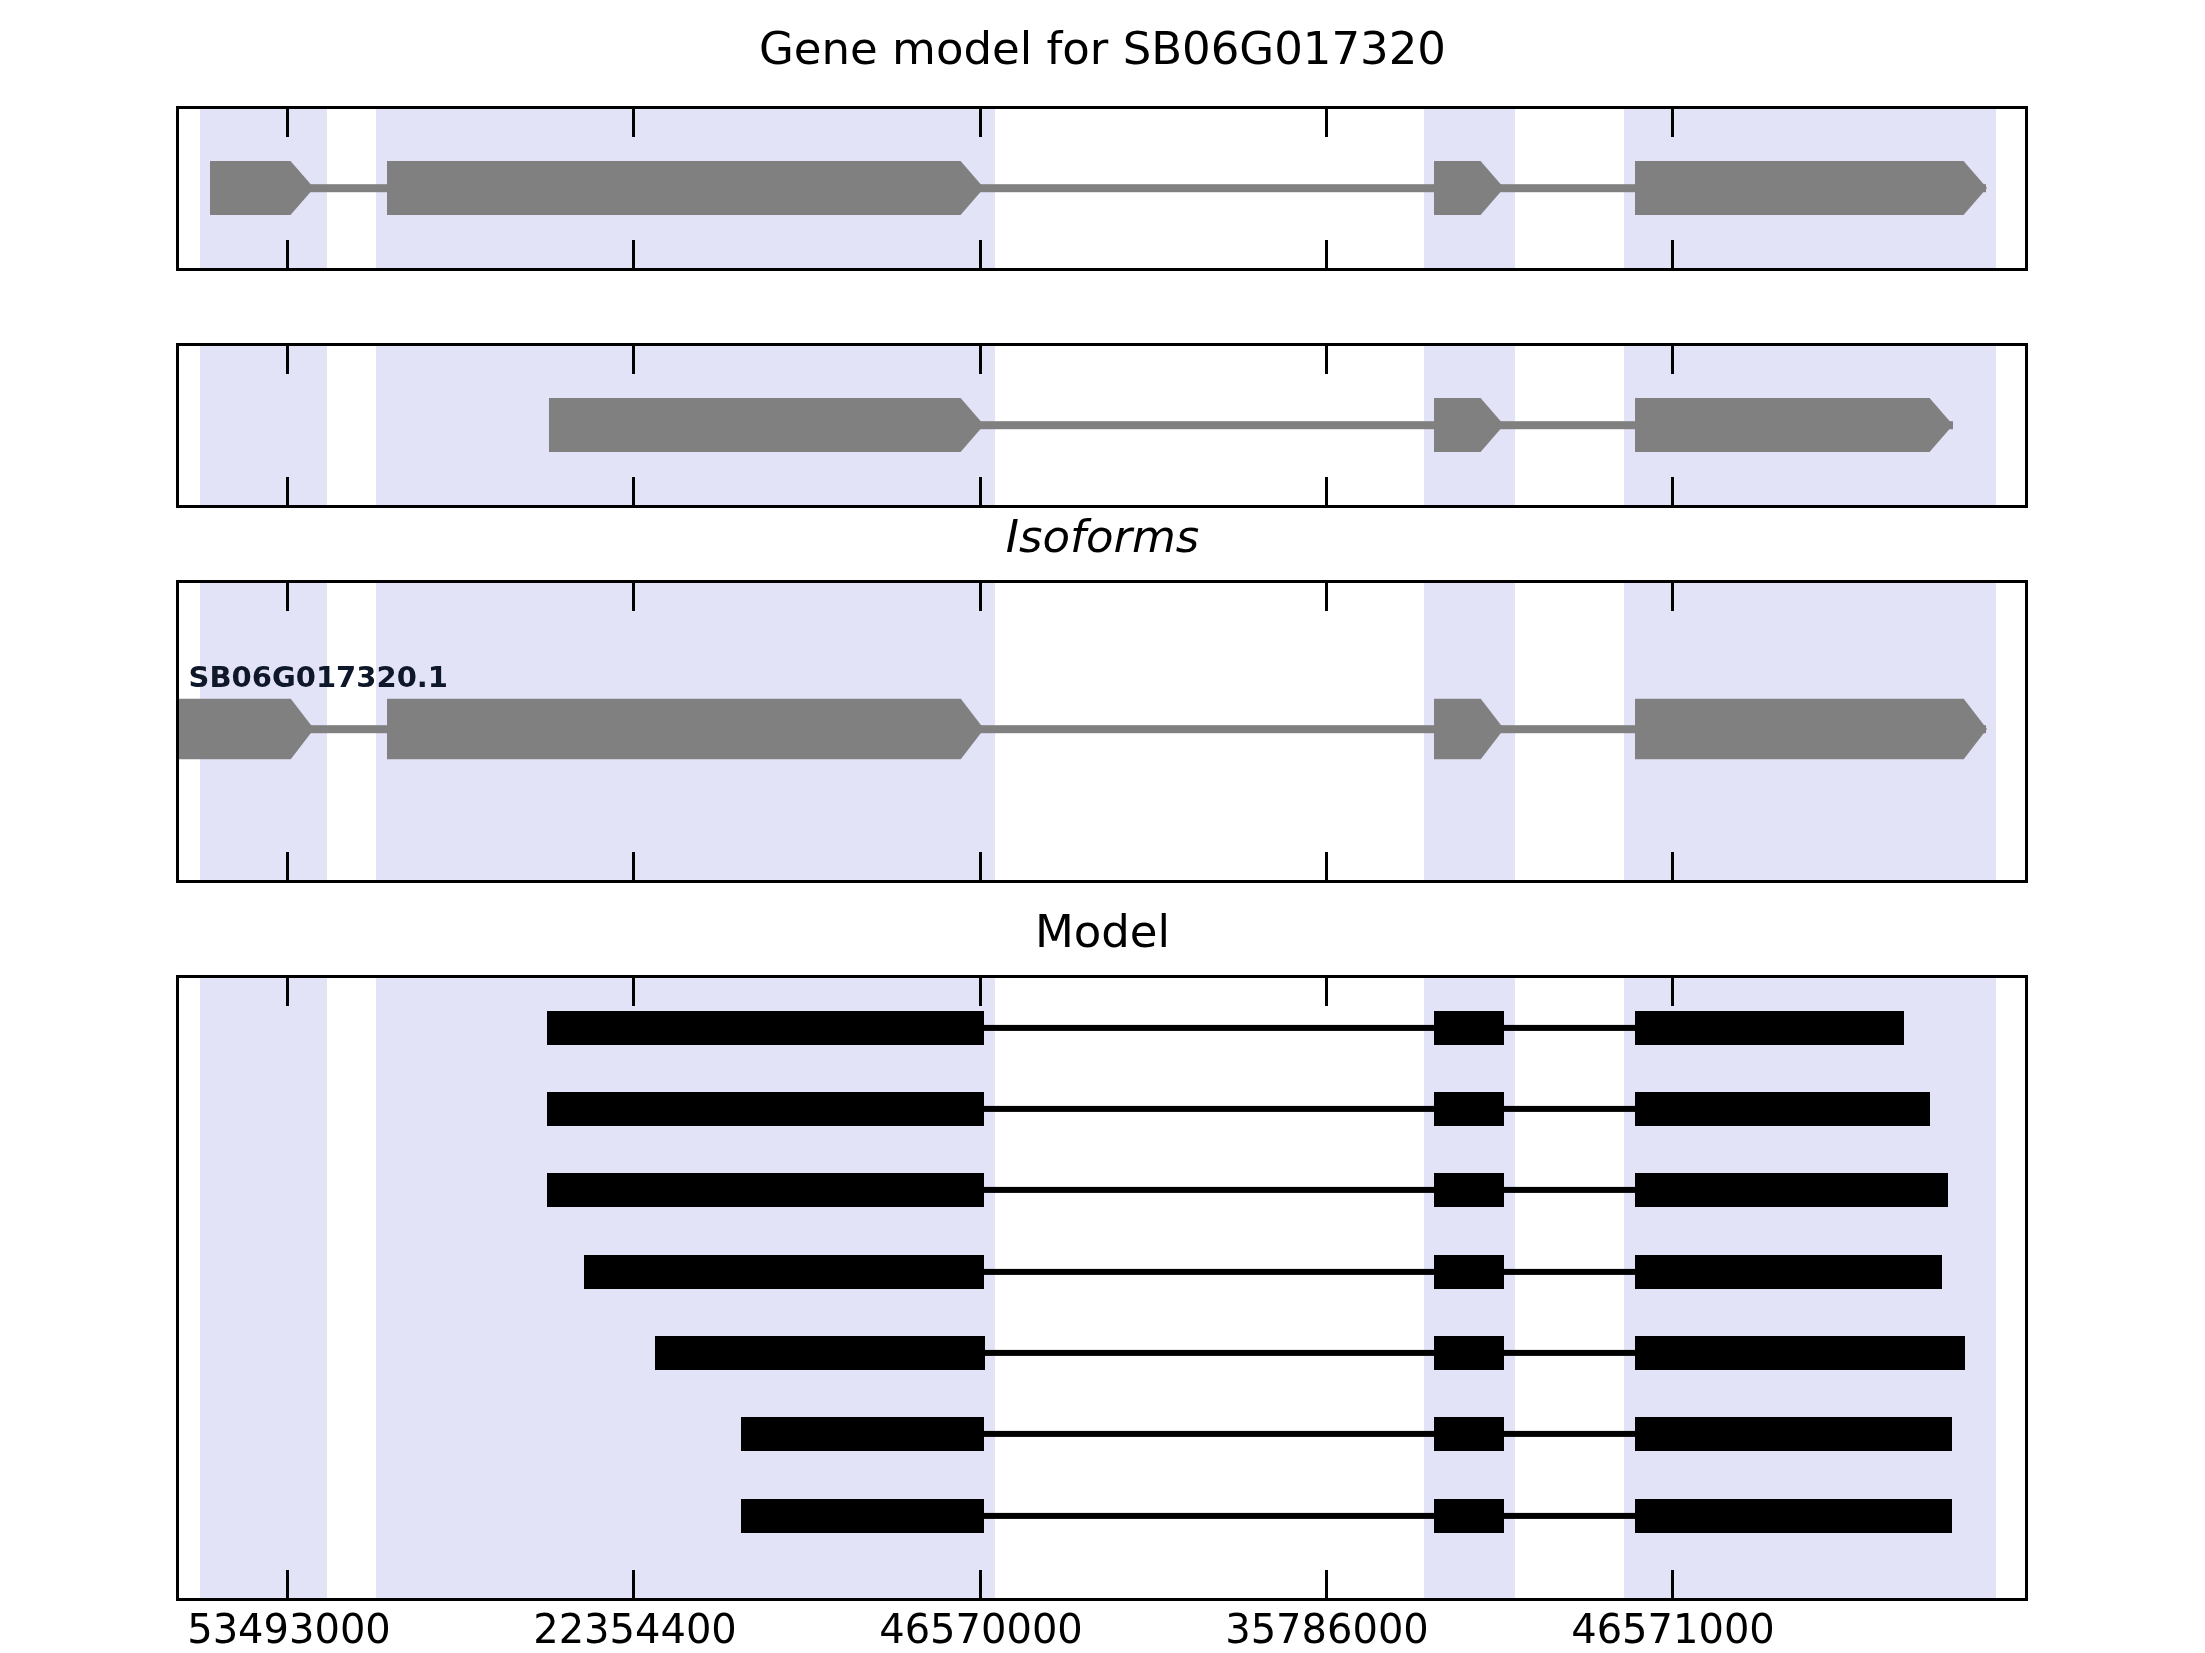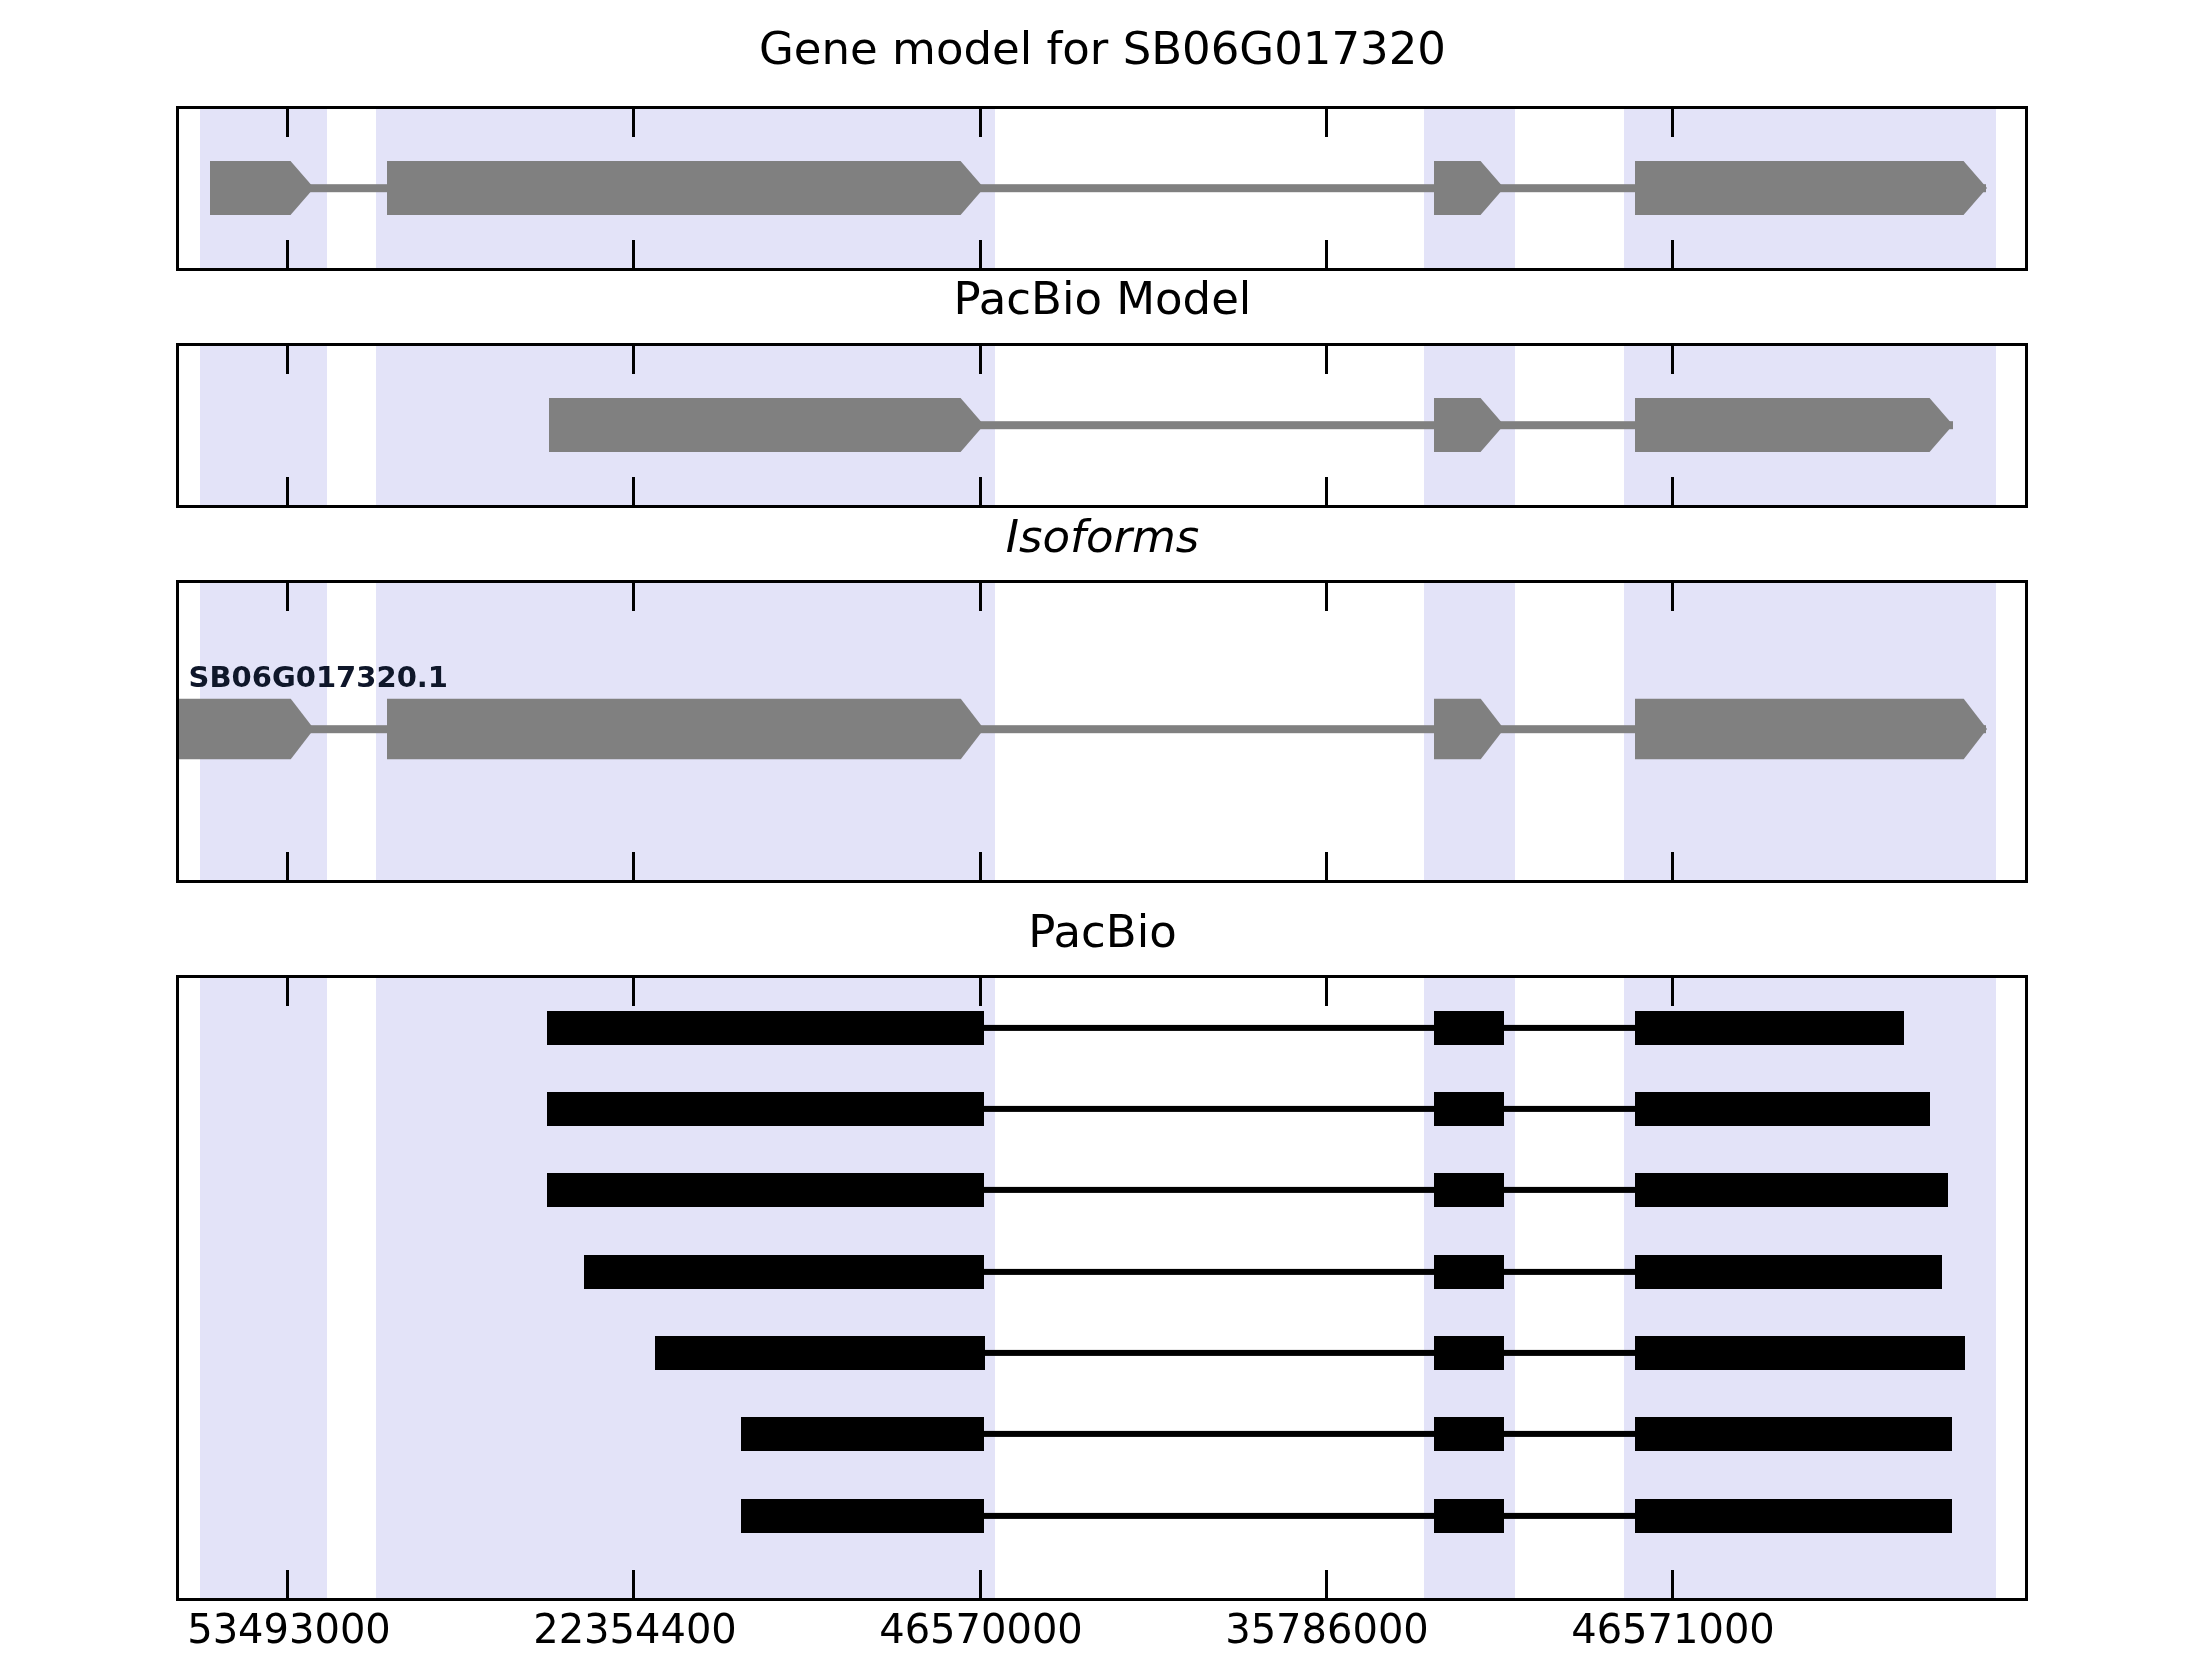--- a/index.html
+++ b/index.html
@@ -51,23 +51,22 @@
     font-family:"DejaVu Sans","Liberation Sans",sans-serif;
     transform:translateX(-50%);white-space:nowrap;line-height:1;
   }
 </style>
 </head>
 <body>
 
 <div id="root">
 
   <div class="panel-title" style="top:9.6px;">Gene model for SB06G017320</div>
-  <div class="panel-title" style="top:260px;">PacBio Model</div>
   <div class="panel-title" style="top:498px;font-style:italic;">Isoforms</div>
-  <div class="panel-title" style="top:893px;">PacBio</div>
+  <div class="panel-title" style="top:893px;">Model</div>
 
   <div class="panel" id="panel-gene_model" style="left:176px;top:90px;width:1852px;height:165px;">
     <div class="plot-inner">
         <div class="band" style="left:21px;width:127px;"></div>
         <div class="band" style="left:197px;width:619px;"></div>
         <div class="band" style="left:1245px;width:91px;"></div>
         <div class="band" style="left:1445px;width:372px;"></div>
         <div class="tick top" style="left:107px;"></div>
         <div class="tick bottom" style="left:107px;"></div>
         <div class="tick top" style="left:453px;"></div>

